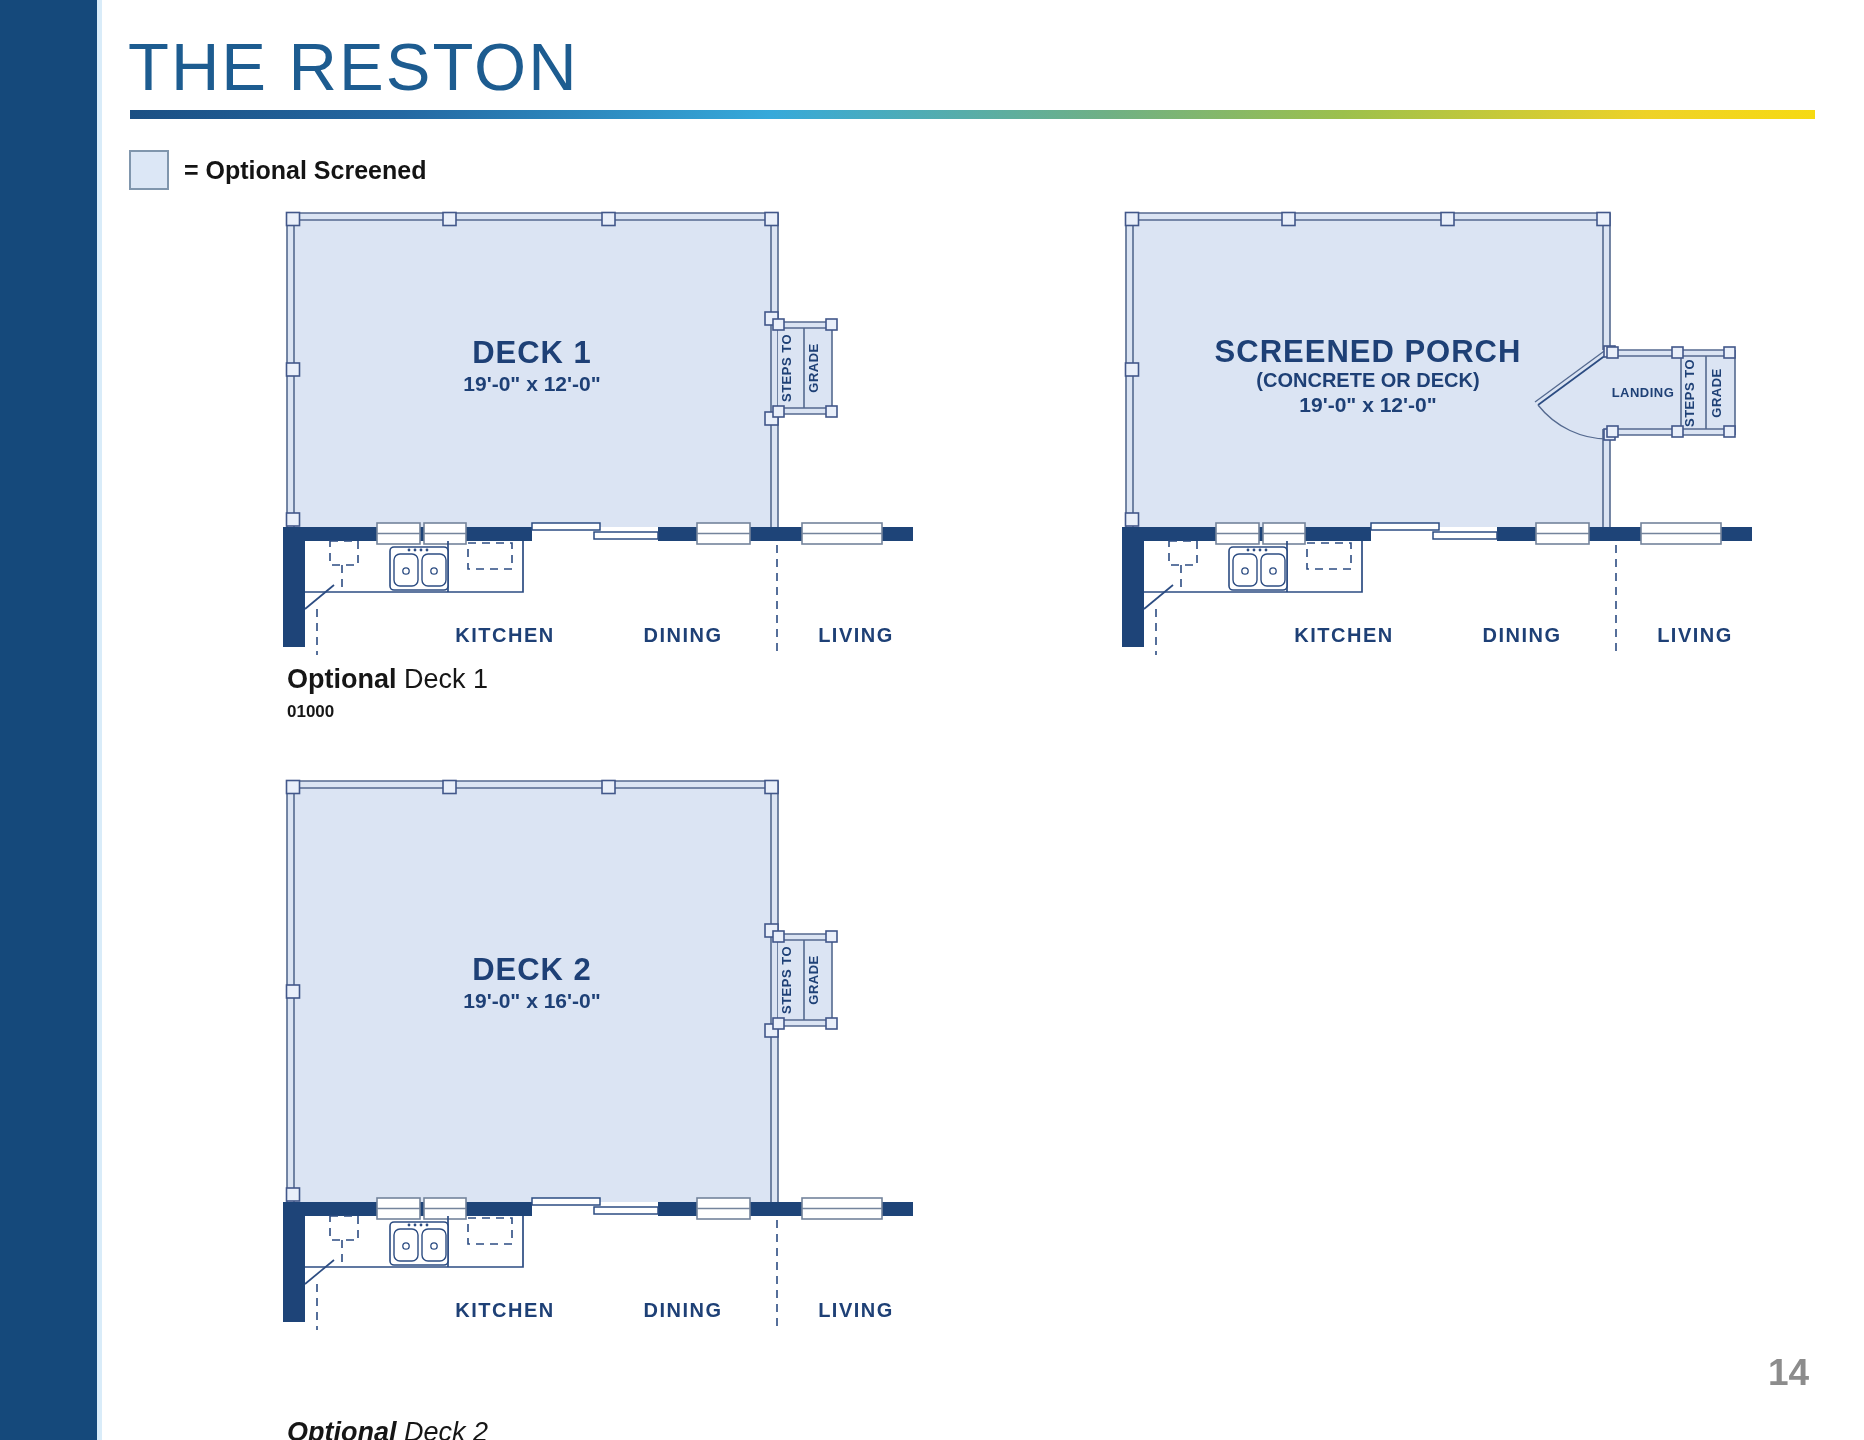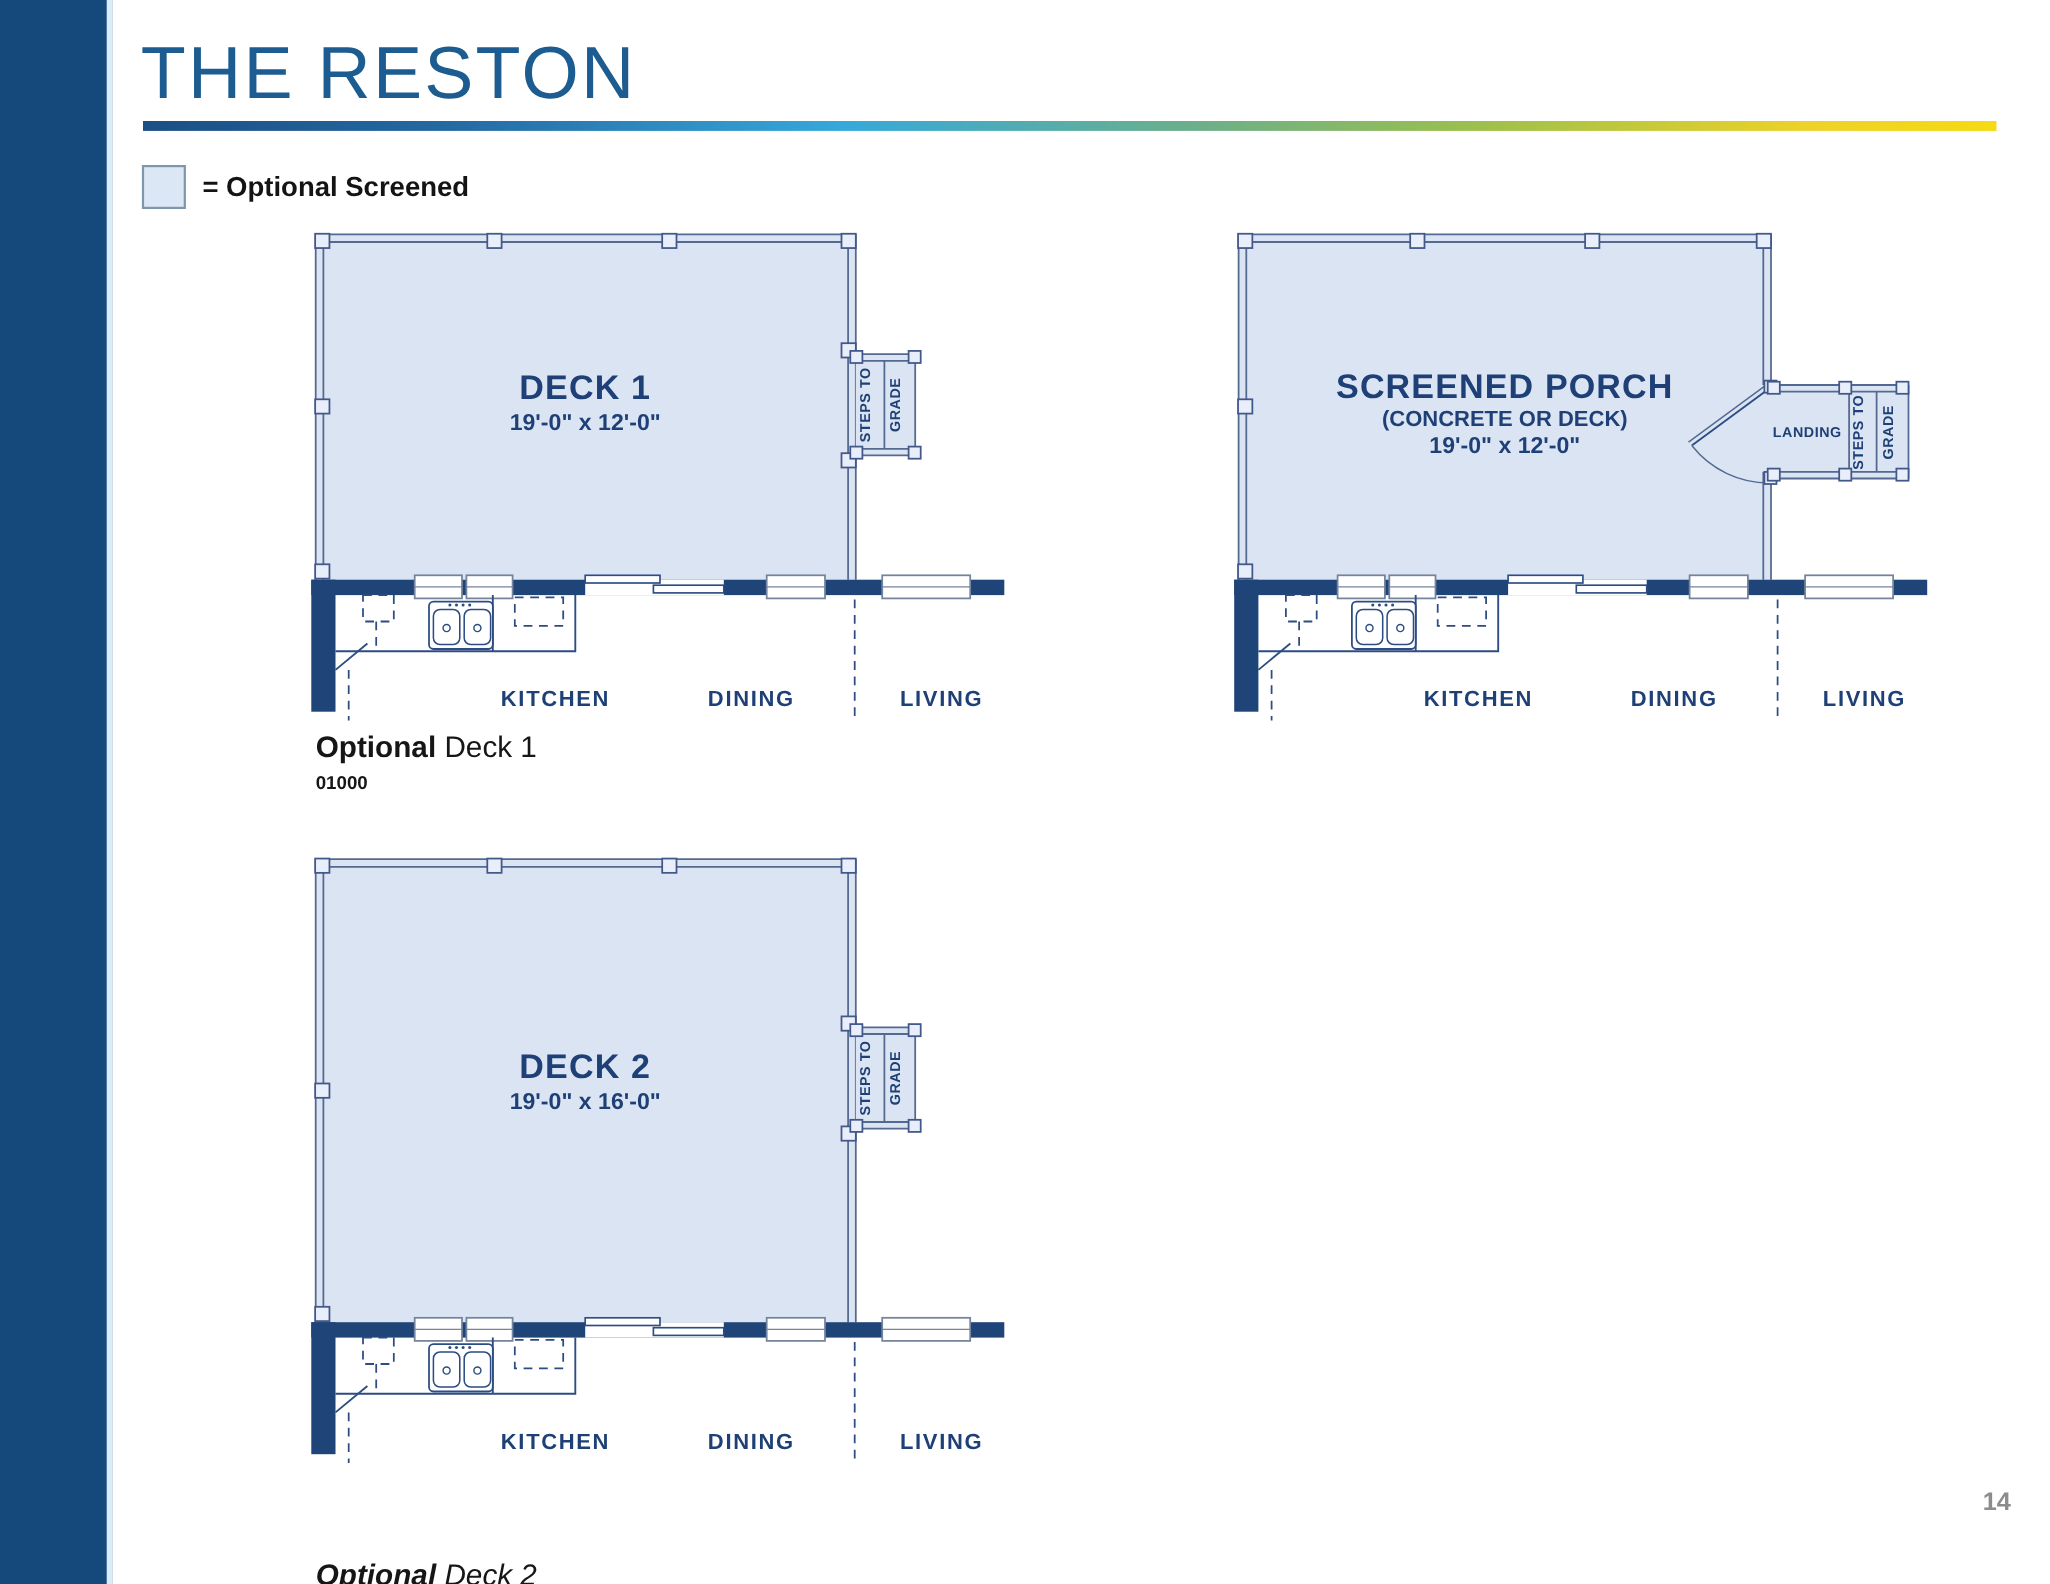--- a/index.html
+++ b/index.html
@@ -17,22 +17,22 @@
         background:linear-gradient(90deg,#1b4f83 0%,#2468a2 16%,#36a9da 38%,#6fb085 58%,#9cc04c 72%,#eed228 90%,#f6da12 100%);}
   
   #legend-swatch{position:absolute;left:129px;top:150px;width:40px;height:40px;background:#dce7f6;
                  border:2px solid #8096ad;box-sizing:border-box;}
   #legend-label{position:absolute;left:184px;top:156px;font-size:25px;font-weight:bold;color:#141414;}
   
   .figsvg{position:absolute;}
   .caption{position:absolute;color:#161616;font-size:27px;line-height:1.15;}
   .caption .code{font-size:17px;font-weight:bold;margin-top:7px;}
   .caption .b{font-weight:bold;margin-top:18px;}
-  #page-num{position:absolute;left:1768px;top:1352px;width:60px;text-align:right;
-            font-size:23px;font-weight:bold;color:#8c8c8c;}
+  #page-num{position:absolute;left:1768px;top:1352px;width:60px;
+            font-size:37px;font-weight:bold;color:#8c8c8c;}
   
   .rail{stroke:#54698f;stroke-width:1.6;fill:none;}
   .wallline{stroke:#2c4c82;stroke-width:1.7;fill:none;}
   .thin{stroke:#54698f;stroke-width:1.3;fill:none;}
   .dash{stroke:#2c4c82;stroke-width:1.6;fill:none;stroke-dasharray:8 6;}
   .post{fill:#e9effa;stroke:#42578a;stroke-width:1.6;}
   .deckfill{fill:#dbe4f3;}
   .wallfill{fill:#1e4478;}
   .winfill{fill:#ffffff;stroke:#74849c;stroke-width:1.6;}
   .winline{stroke:#74849c;stroke-width:1.3;}

